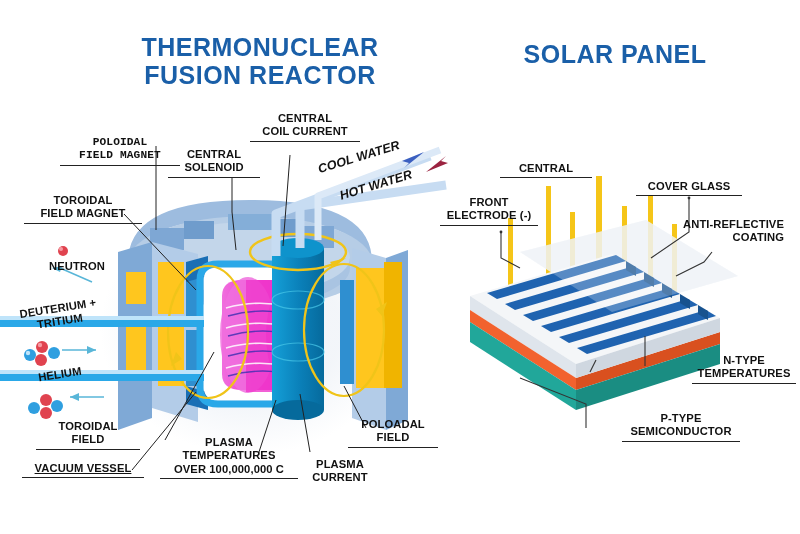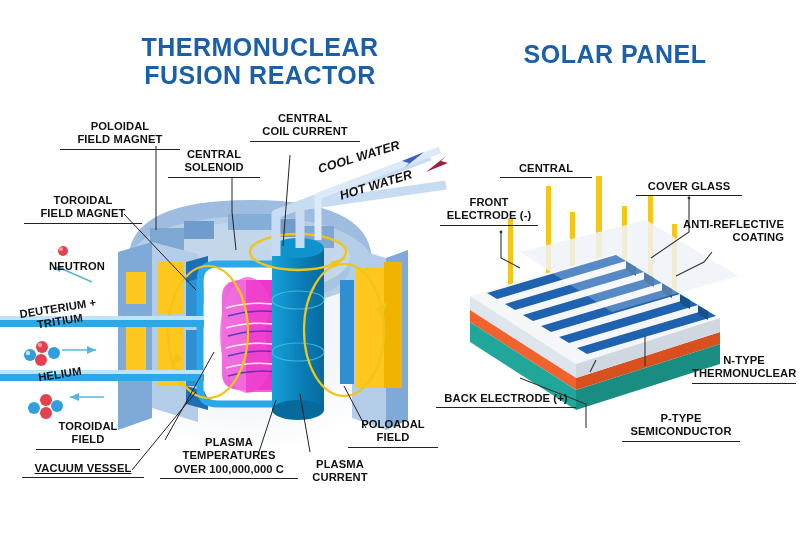--- a/index.html
+++ b/index.html
@@ -246,21 +246,21 @@
       <path d="M645 366 L645 336"></path>
       <path d="M590 372 L596 360"></path>
       <path d="M586 428 L586 404 L520 378"></path>
     </g>
     <g fill="#333">
       <circle cx="501" cy="232" r="1.4"></circle>
         <circle cx="689" cy="198" r="1.4"></circle>
     </g>
   </svg>
 
-  <div class="lbl ul" style="left:60px;top:120px;width:120px;">POLOIDAL
+  <div class="lbl ul" style="left:60px;top:136px;width:120px;font-family:Liberation Mono, monospace;">POLOIDAL
 FIELD MAGNET</div>
 
   <div class="lbl ul" style="left:168px;top:148px;width:92px;">CENTRAL
 SOLENOID</div>
 
   <div class="lbl ul" style="left:250px;top:112px;width:110px;">CENTRAL
 COIL CURRENT</div>
 
   <div class="lbl ul" style="left:24px;top:194px;width:118px;">TOROIDAL
 FIELD MAGNET</div>
@@ -295,20 +295,19 @@
 
   <div class="lbl ul" style="left:440px;top:196px;width:98px;">FRONT
 ELECTRODE (-)</div>
 
   <div class="lbl ul" style="left:636px;top:180px;width:106px;">COVER GLASS</div>
 
   <div class="lbl" style="left:656px;top:218px;width:128px;text-align:right;">ANTI-REFLECTIVE
 COATING</div>
 
   <div class="lbl ul" style="left:692px;top:354px;width:104px;">N-TYPE
-THERMONUCLEAR</div>
+TEMPERATURES</div>
 
   <div class="lbl ul" style="left:622px;top:412px;width:118px;">P-TYPE
 SEMICONDUCTOR</div>
 
-  <div class="lbl ul" style="left:436px;top:392px;width:140px;">BACK ELECTRODE (+)</div>
 
 </div>
 
 </body></html>

